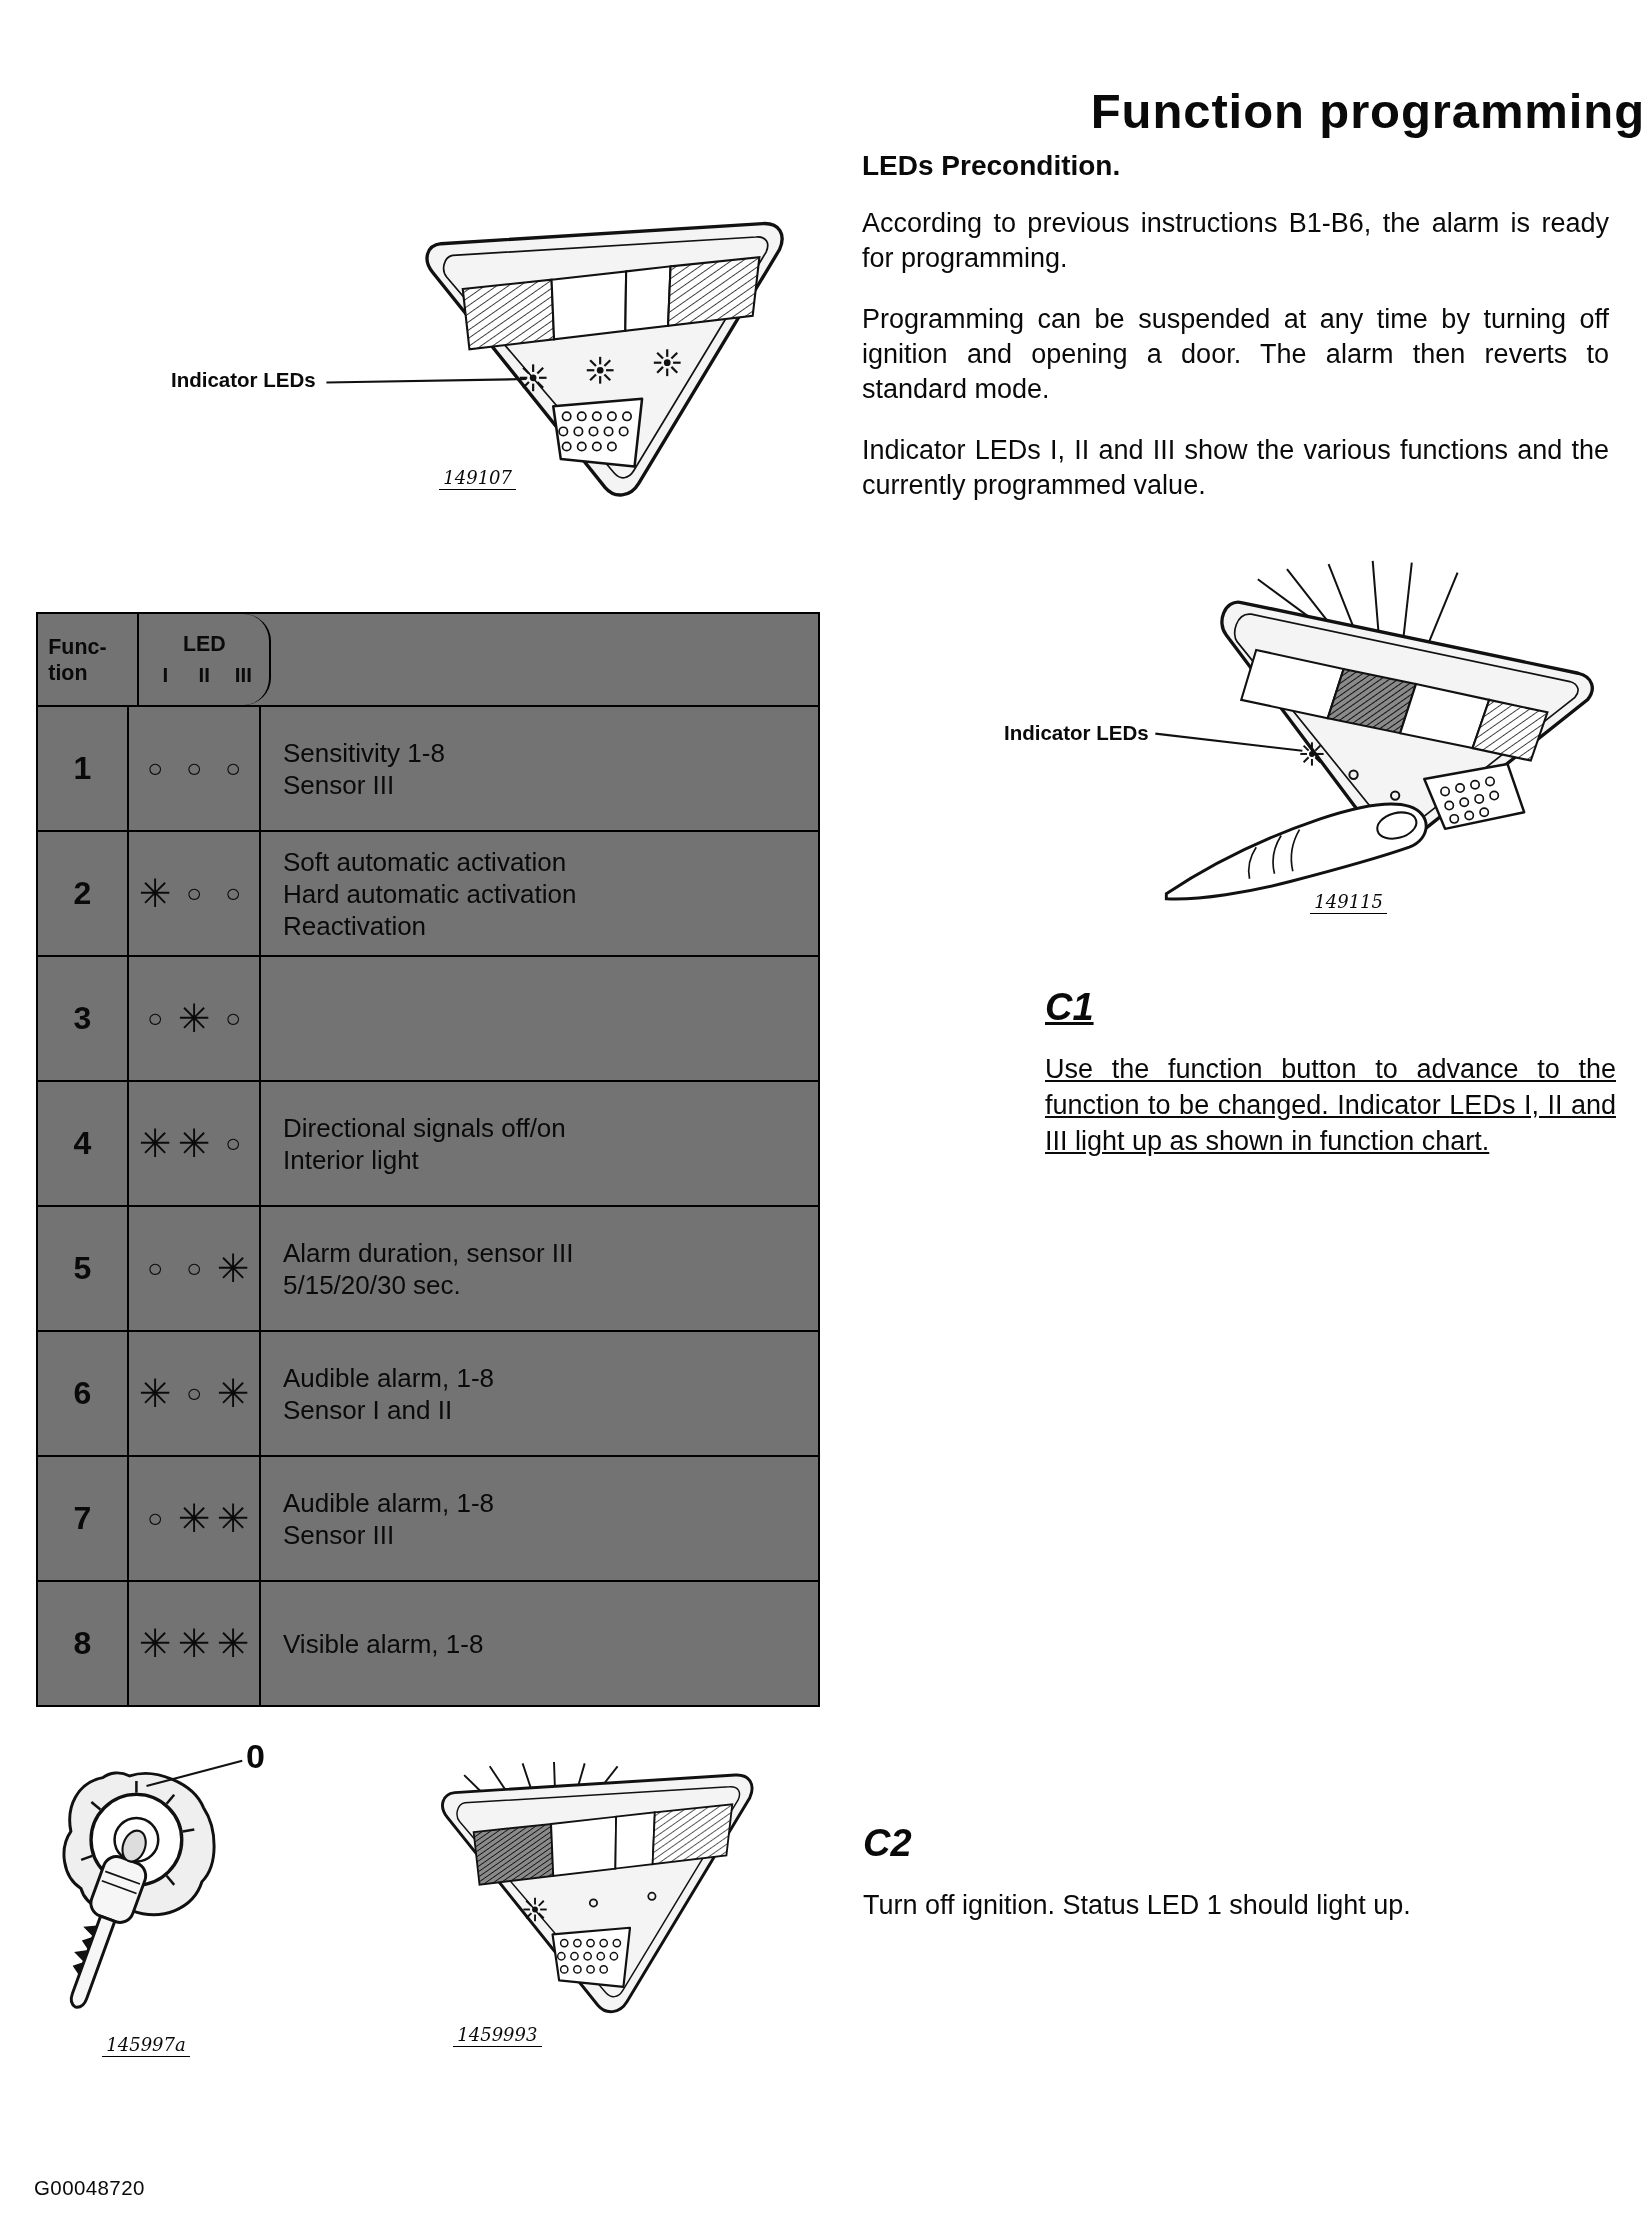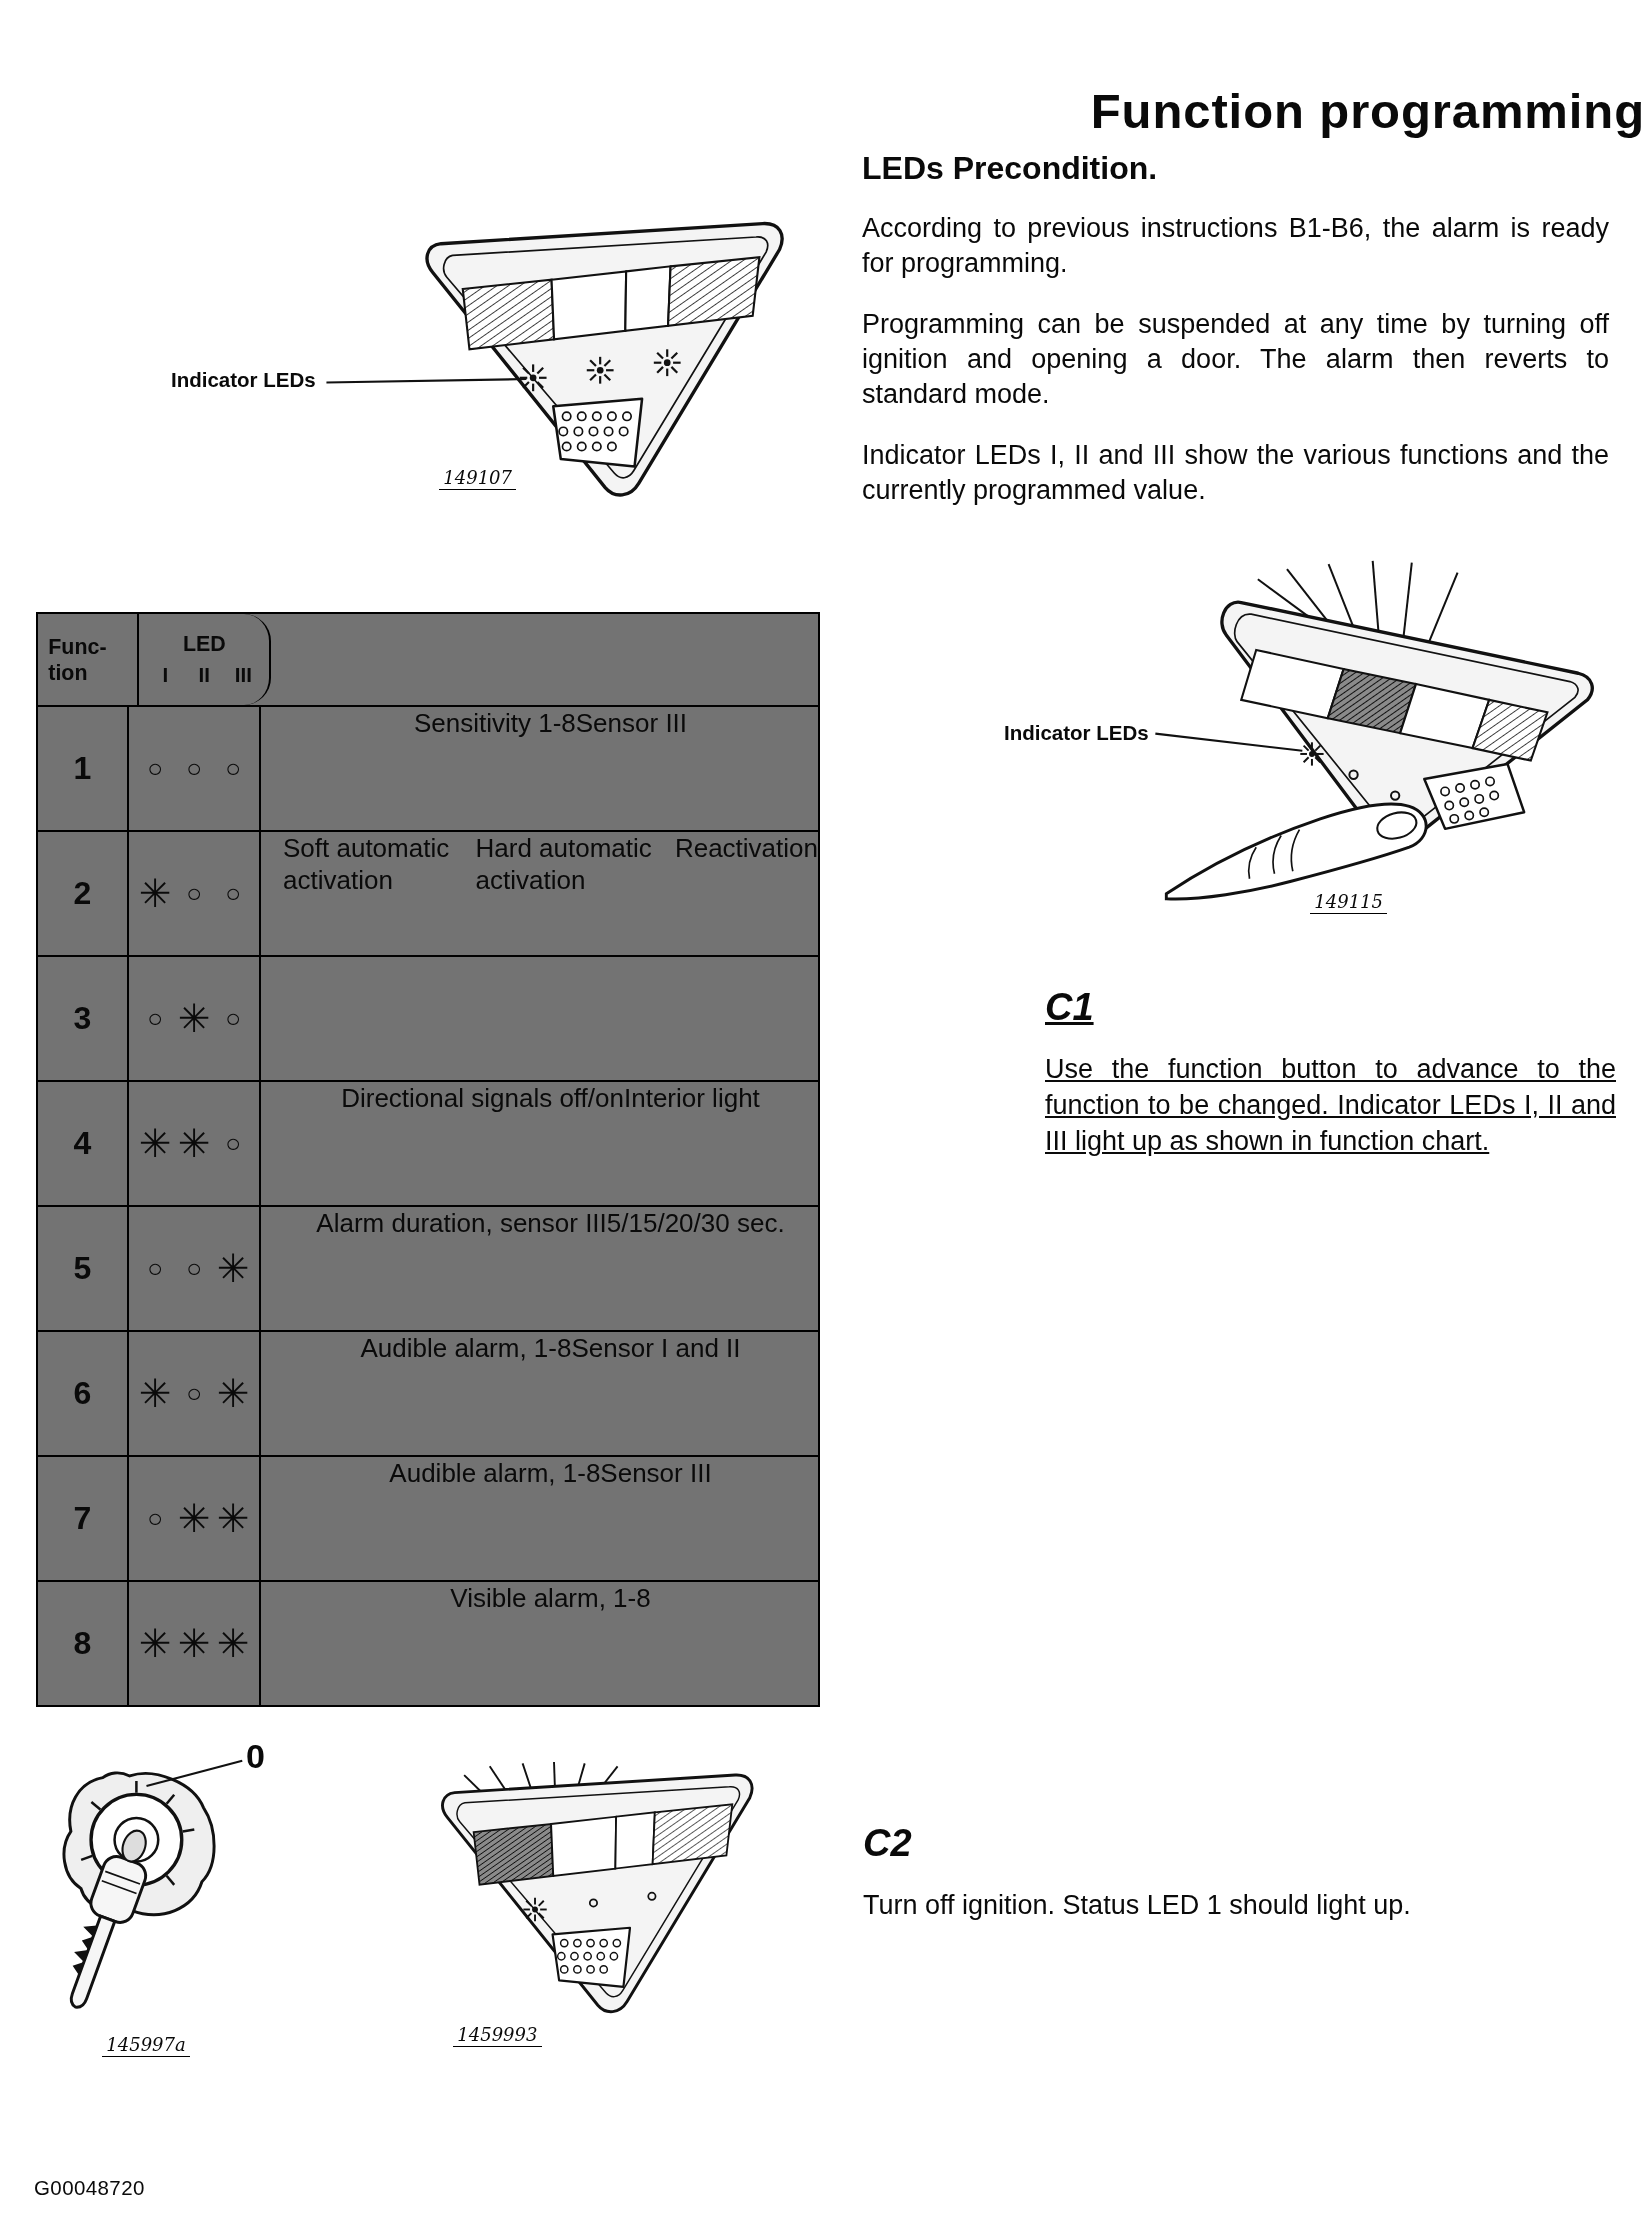--- a/index.html
+++ b/index.html
@@ -4,21 +4,21 @@
 <style>
   html,body{margin:0;padding:0;background:#d8d8d8;}
   .page{position:relative;width:1645px;height:2239px;background:#ffffff;
         font-family:"Liberation Sans",sans-serif;color:#0a0a0a;overflow:hidden;}
   .abs{position:absolute;}
 
   .title{top:50px;left:0;right:0;text-align:right;font-size:49px;font-weight:bold;letter-spacing:0.9px;}
 
   
   .precondition{left:862px;top:150px;width:747px;}
-  .precondition h2{margin:0 0 24px 0;font-size:32px;font-weight:bold;}
+  .precondition h2{margin:0 0 24px 0;font-size:28px;font-weight:bold;}
   .precondition p{margin:0 0 26px 0;font-size:27px;line-height:35px;text-align:justify;}
 
   
   .ind-label{font-size:20.5px;font-weight:bold;white-space:nowrap;}
   .fig-no{font-family:"DejaVu Serif",serif;font-style:italic;font-size:18px;
           border-bottom:1.7px solid #000;padding:0 4.3px 0.9px 4.3px;white-space:nowrap;}
 
   
   .fig-top{left:389px;top:205px;width:427px;height:316px;}
   .label-top{left:171px;top:368px;}
@@ -40,21 +40,21 @@
        font-size:21.4px;font-weight:bold;line-height:26px;}
   .th2{display:flex;flex-direction:column;justify-content:center;align-items:center;
        font-size:21.4px;font-weight:bold;border-radius:27px;}
   .th2 .subrow{display:flex;margin-top:5.1px;}
   .th2 .subrow span{display:inline-block;width:39px;text-align:center;font-size:20.5px;}
   .cell-func{display:flex;align-items:center;justify-content:center;font-size:32px;font-weight:bold;}
   .cell-leds{display:flex;align-items:center;justify-content:center;}
   .cell-leds .led{display:inline-block;width:39px;text-align:center;vertical-align:middle;}
   .led.off{font-size:26px;}
   .led.on{font-size:39px;line-height:1;}
-  .cell-desc{display:flex;flex-direction:row;justify-content:center;
+  .cell-desc{display:flex;flex-direction:column;justify-content:center;
              padding-left:22px;font-size:26px;line-height:32px;}
 
   
   .c-block .c-head{font-size:38px;font-weight:bold;font-style:italic;margin:0 0 22px 0;}
   .c-block .c-text{font-size:27px;line-height:36px;text-align:justify;margin:0;}
   .c1{left:1045px;top:986px;width:571px;text-decoration:underline;}
   .c2{left:863px;top:1822px;width:761px;}
   .c2 .c-text{text-align:left;}
 
   .footer-code{left:34px;top:2176px;font-size:20.5px;letter-spacing:0.4px;}

